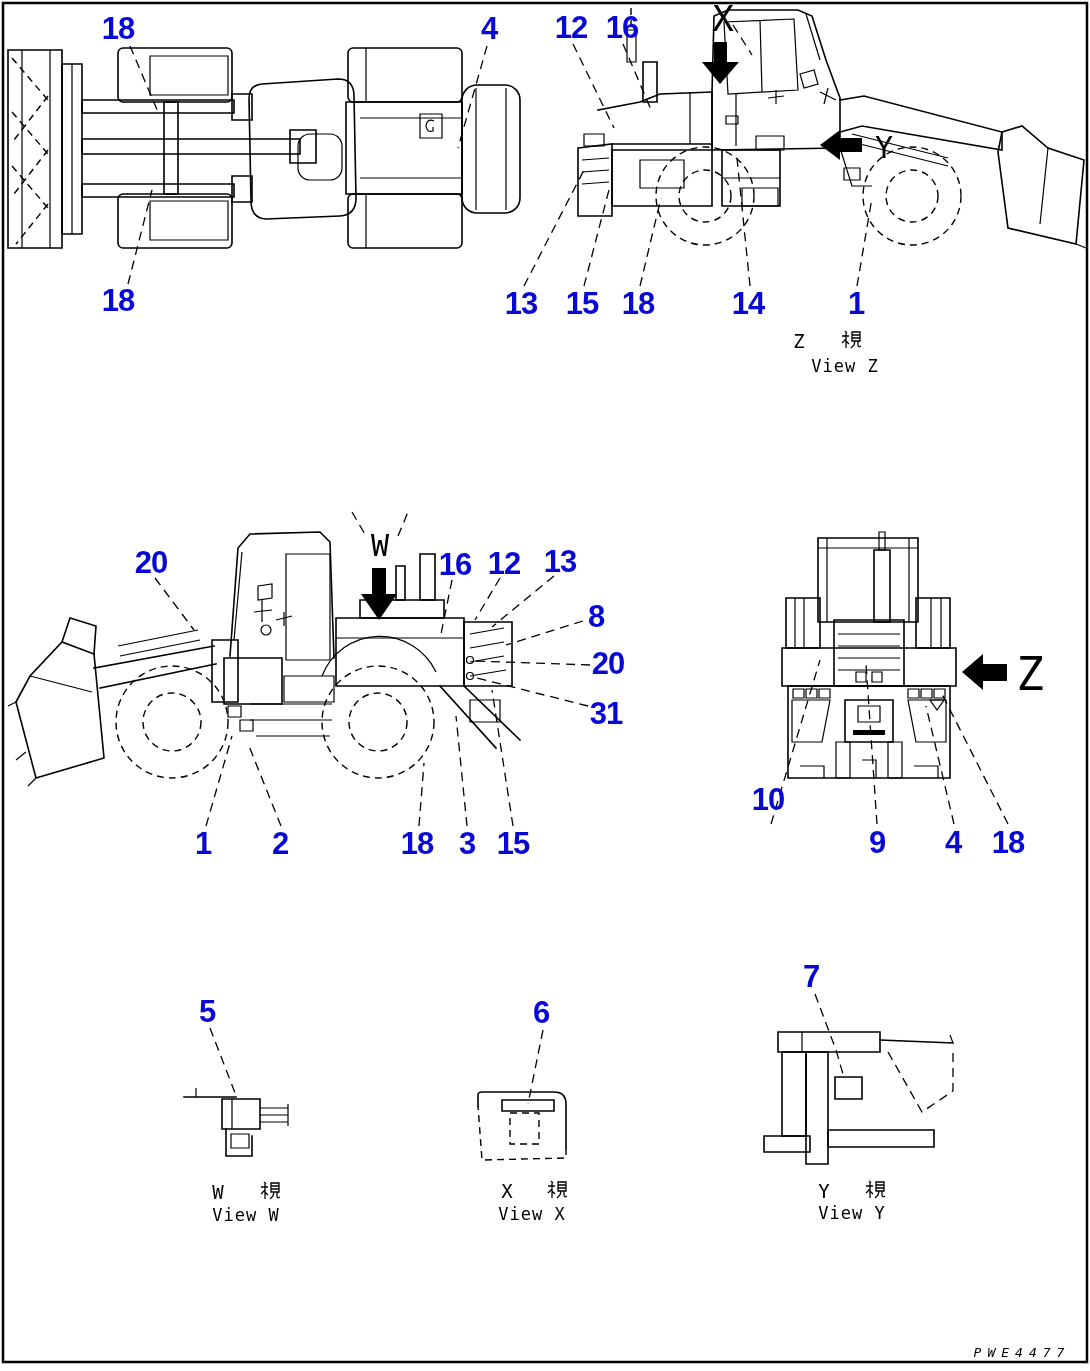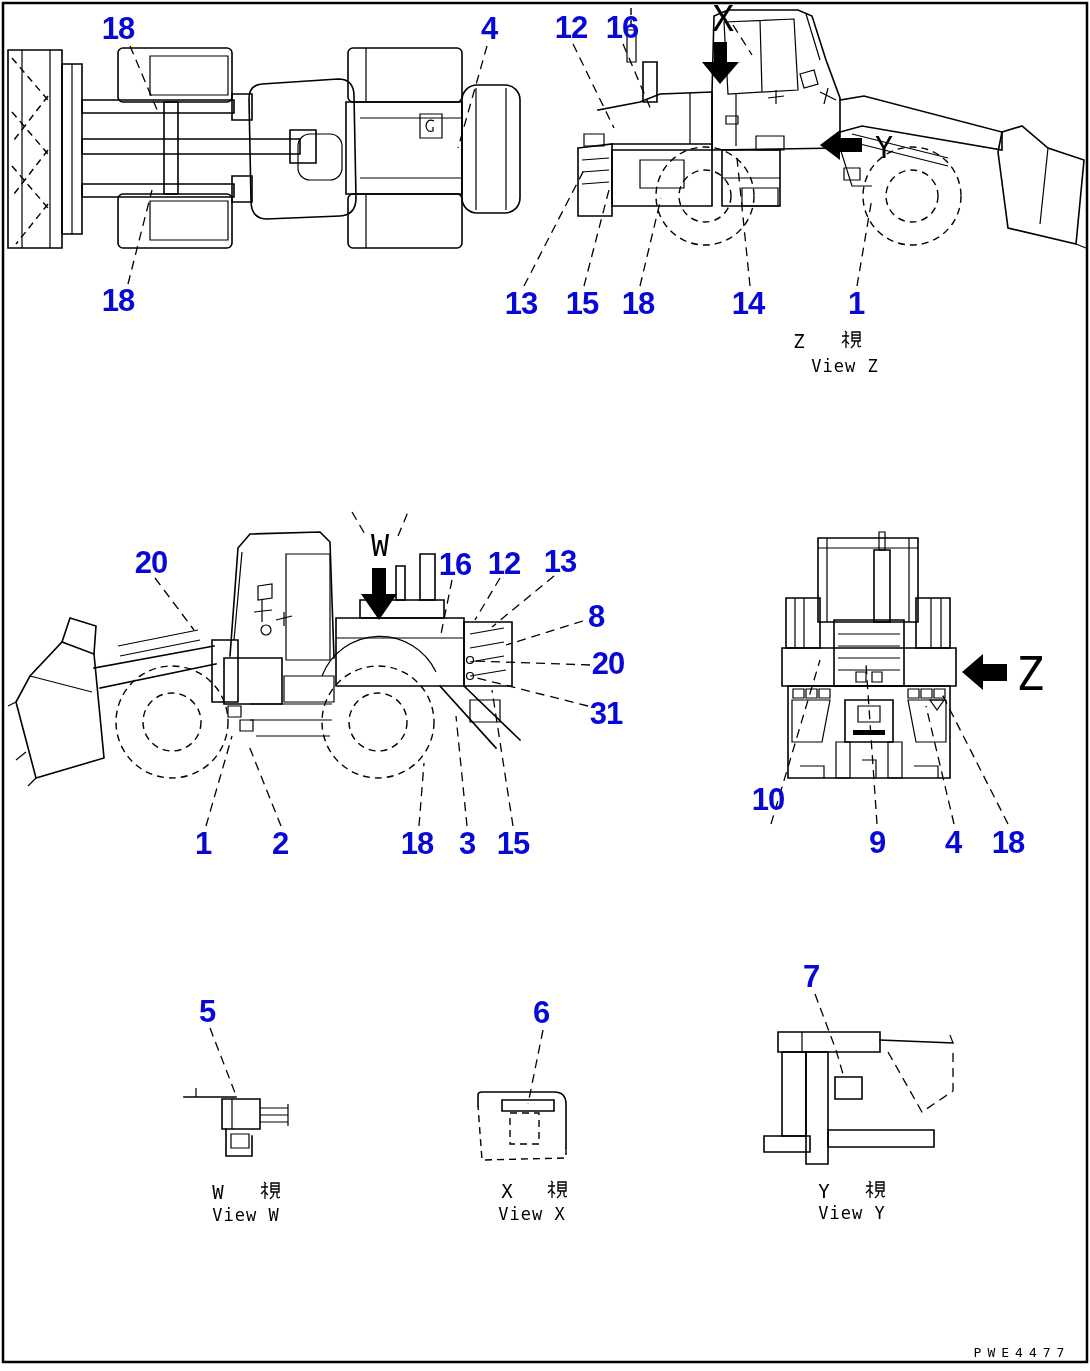--- a/index.html
+++ b/index.html
@@ -15,21 +15,21 @@
   .callout{position:absolute;transform:translate(-50%,-50%);color:#0707d8;
            font-weight:bold;font-size:31px;letter-spacing:-1px;line-height:1;white-space:nowrap;}
   .marker{position:absolute;transform:translate(-50%,-50%);color:#000;
           font-family:"DejaVu Sans Mono",monospace;font-weight:400;line-height:1;}
   .cap{position:absolute;transform:translate(-50%,-50%);color:#000;
        font-family:"DejaVu Sans Mono",monospace;line-height:1;white-space:nowrap;}
   .cap-letter{font-size:19px;}
   .cap-en{font-size:17px;letter-spacing:1px;}
   .kanji{position:absolute;transform:translate(-50%,-50%);}
   .docnum{position:absolute;transform:translate(-50%,-50%);color:#000;
-          font-family:"DejaVu Sans Mono",monospace;font-size:13px;letter-spacing:6px;white-space:nowrap;}
+          font-family:"DejaVu Sans Mono",monospace;font-size:13px;letter-spacing:6px;white-space:nowrap;font-style:italic;}
 </style>
 </head>
 <body>
 
 <div class="stage">
 
   <svg class="art" width="1090" height="1371" viewBox="0 0 1090 1371">
 
     <rect x="3" y="3" width="1084" height="1359" fill="none" stroke="#000" stroke-width="2.5"></rect>
 

